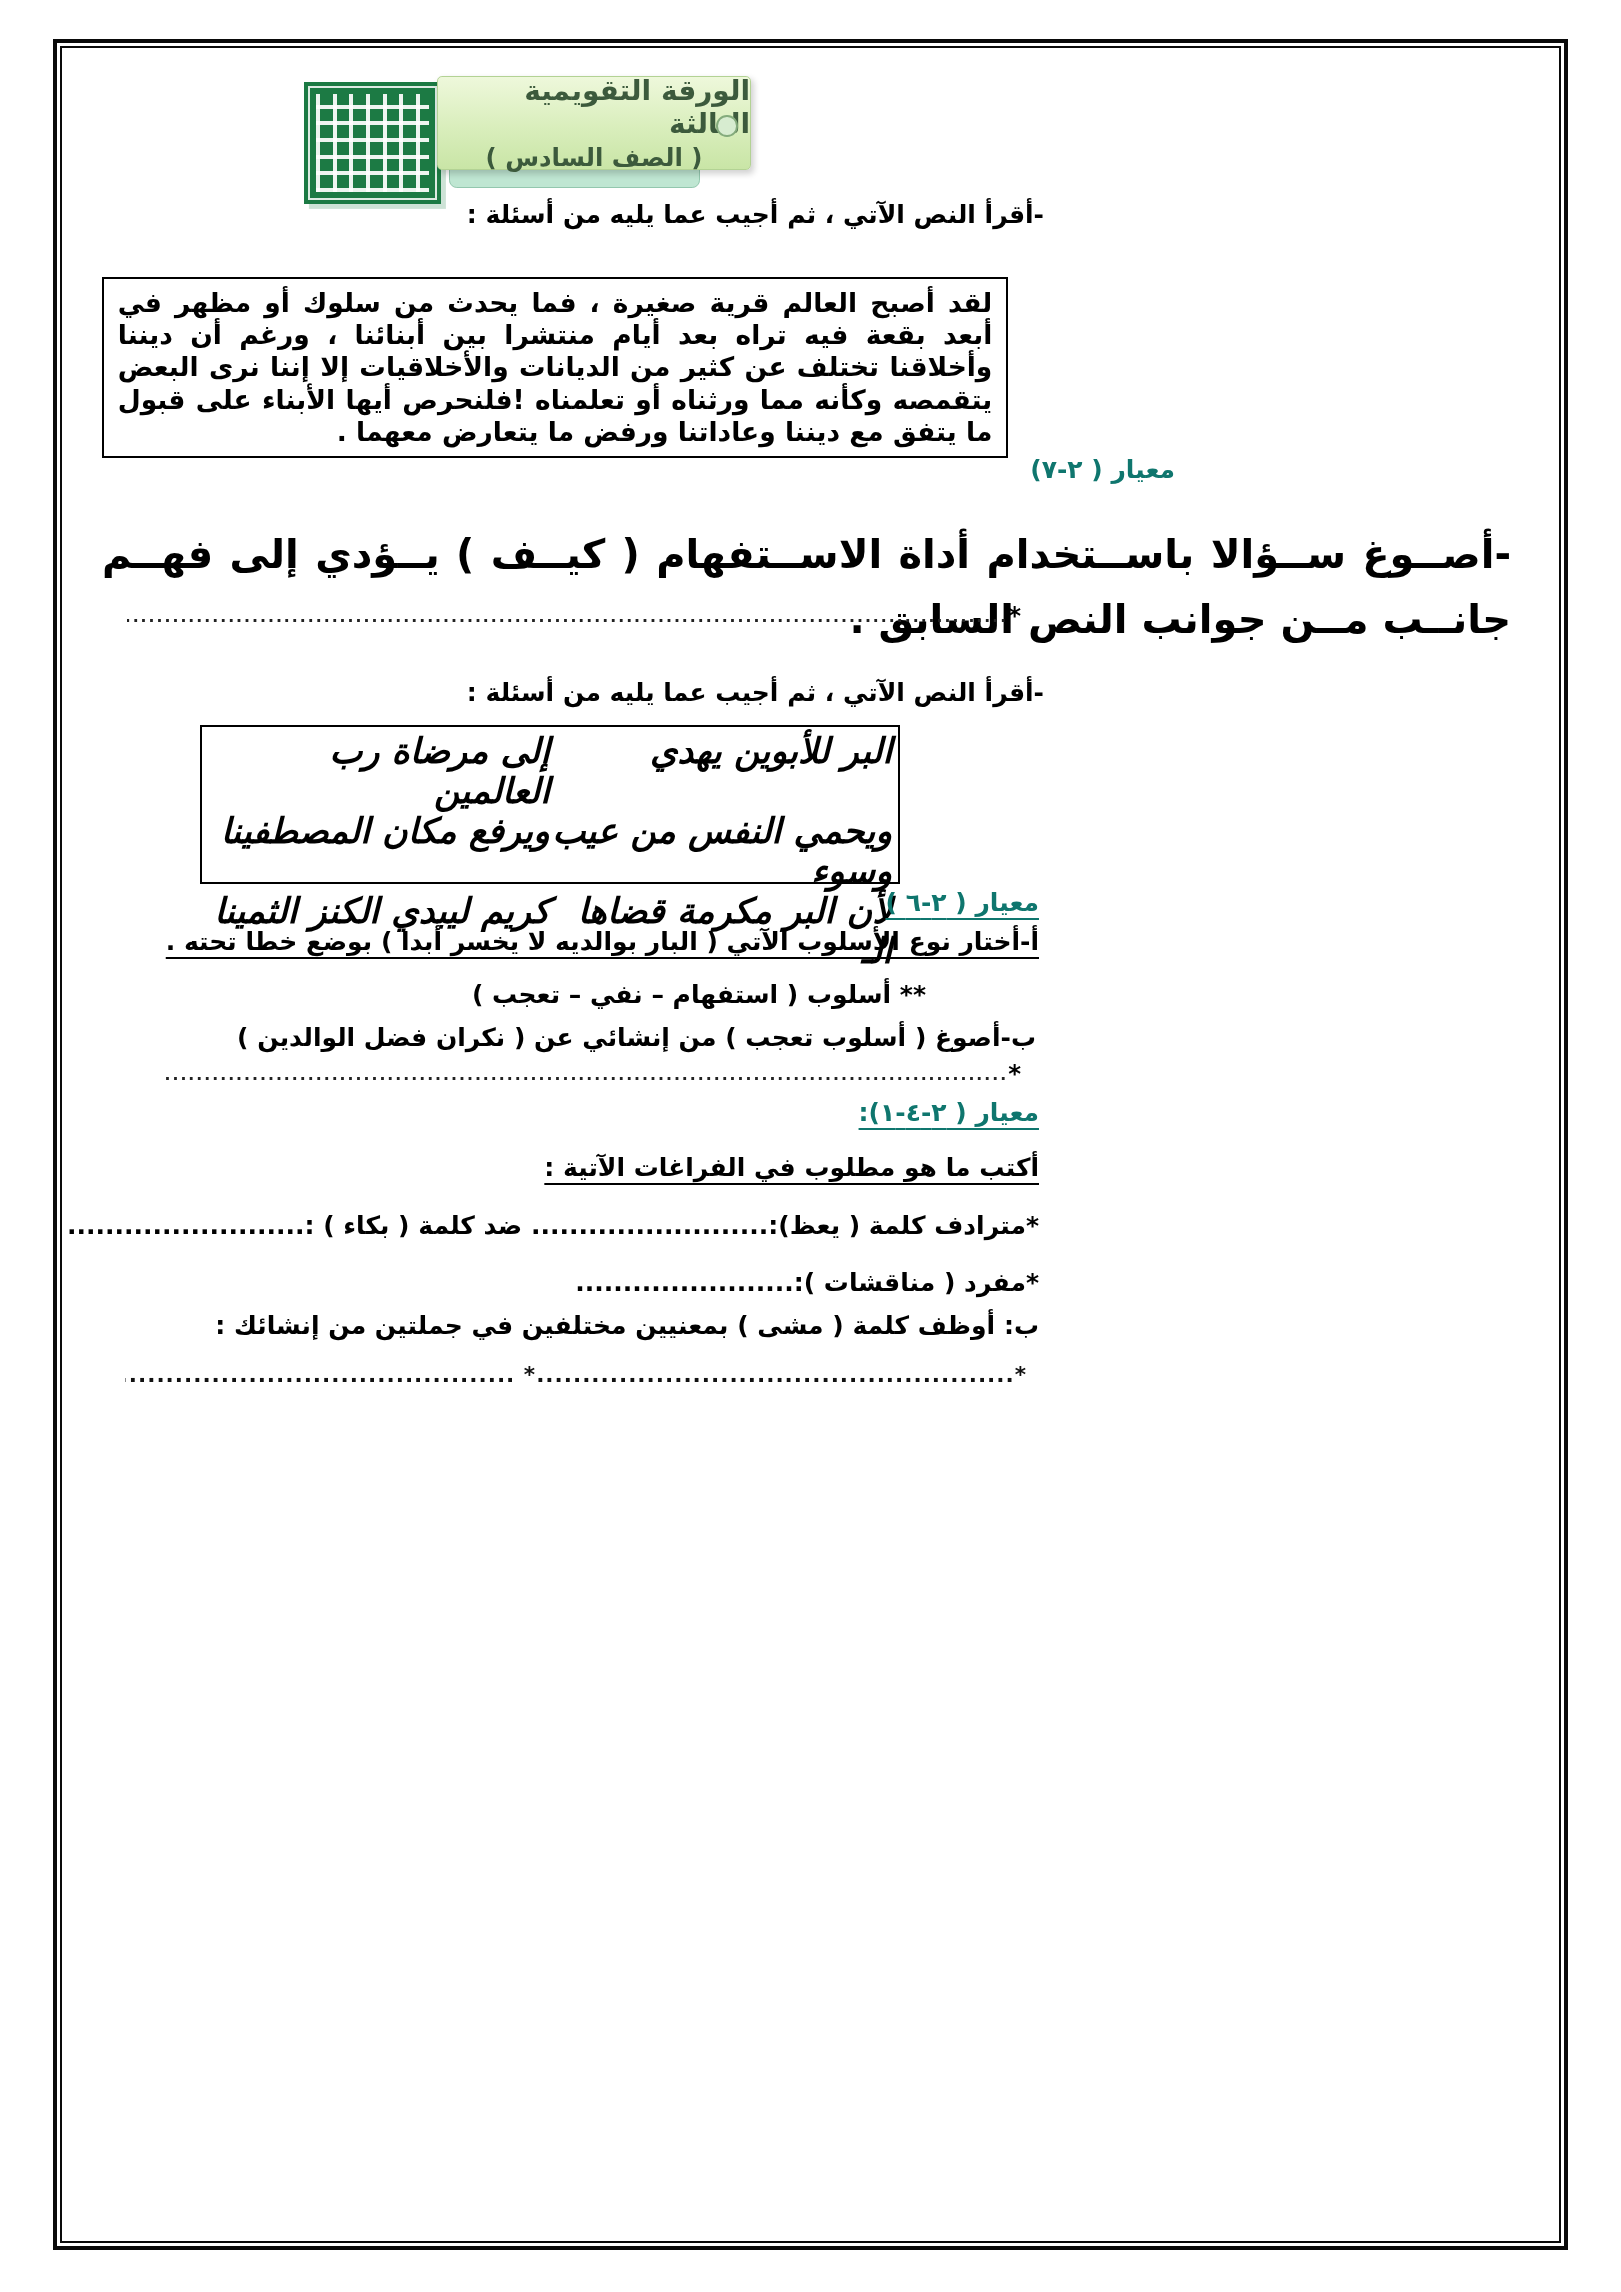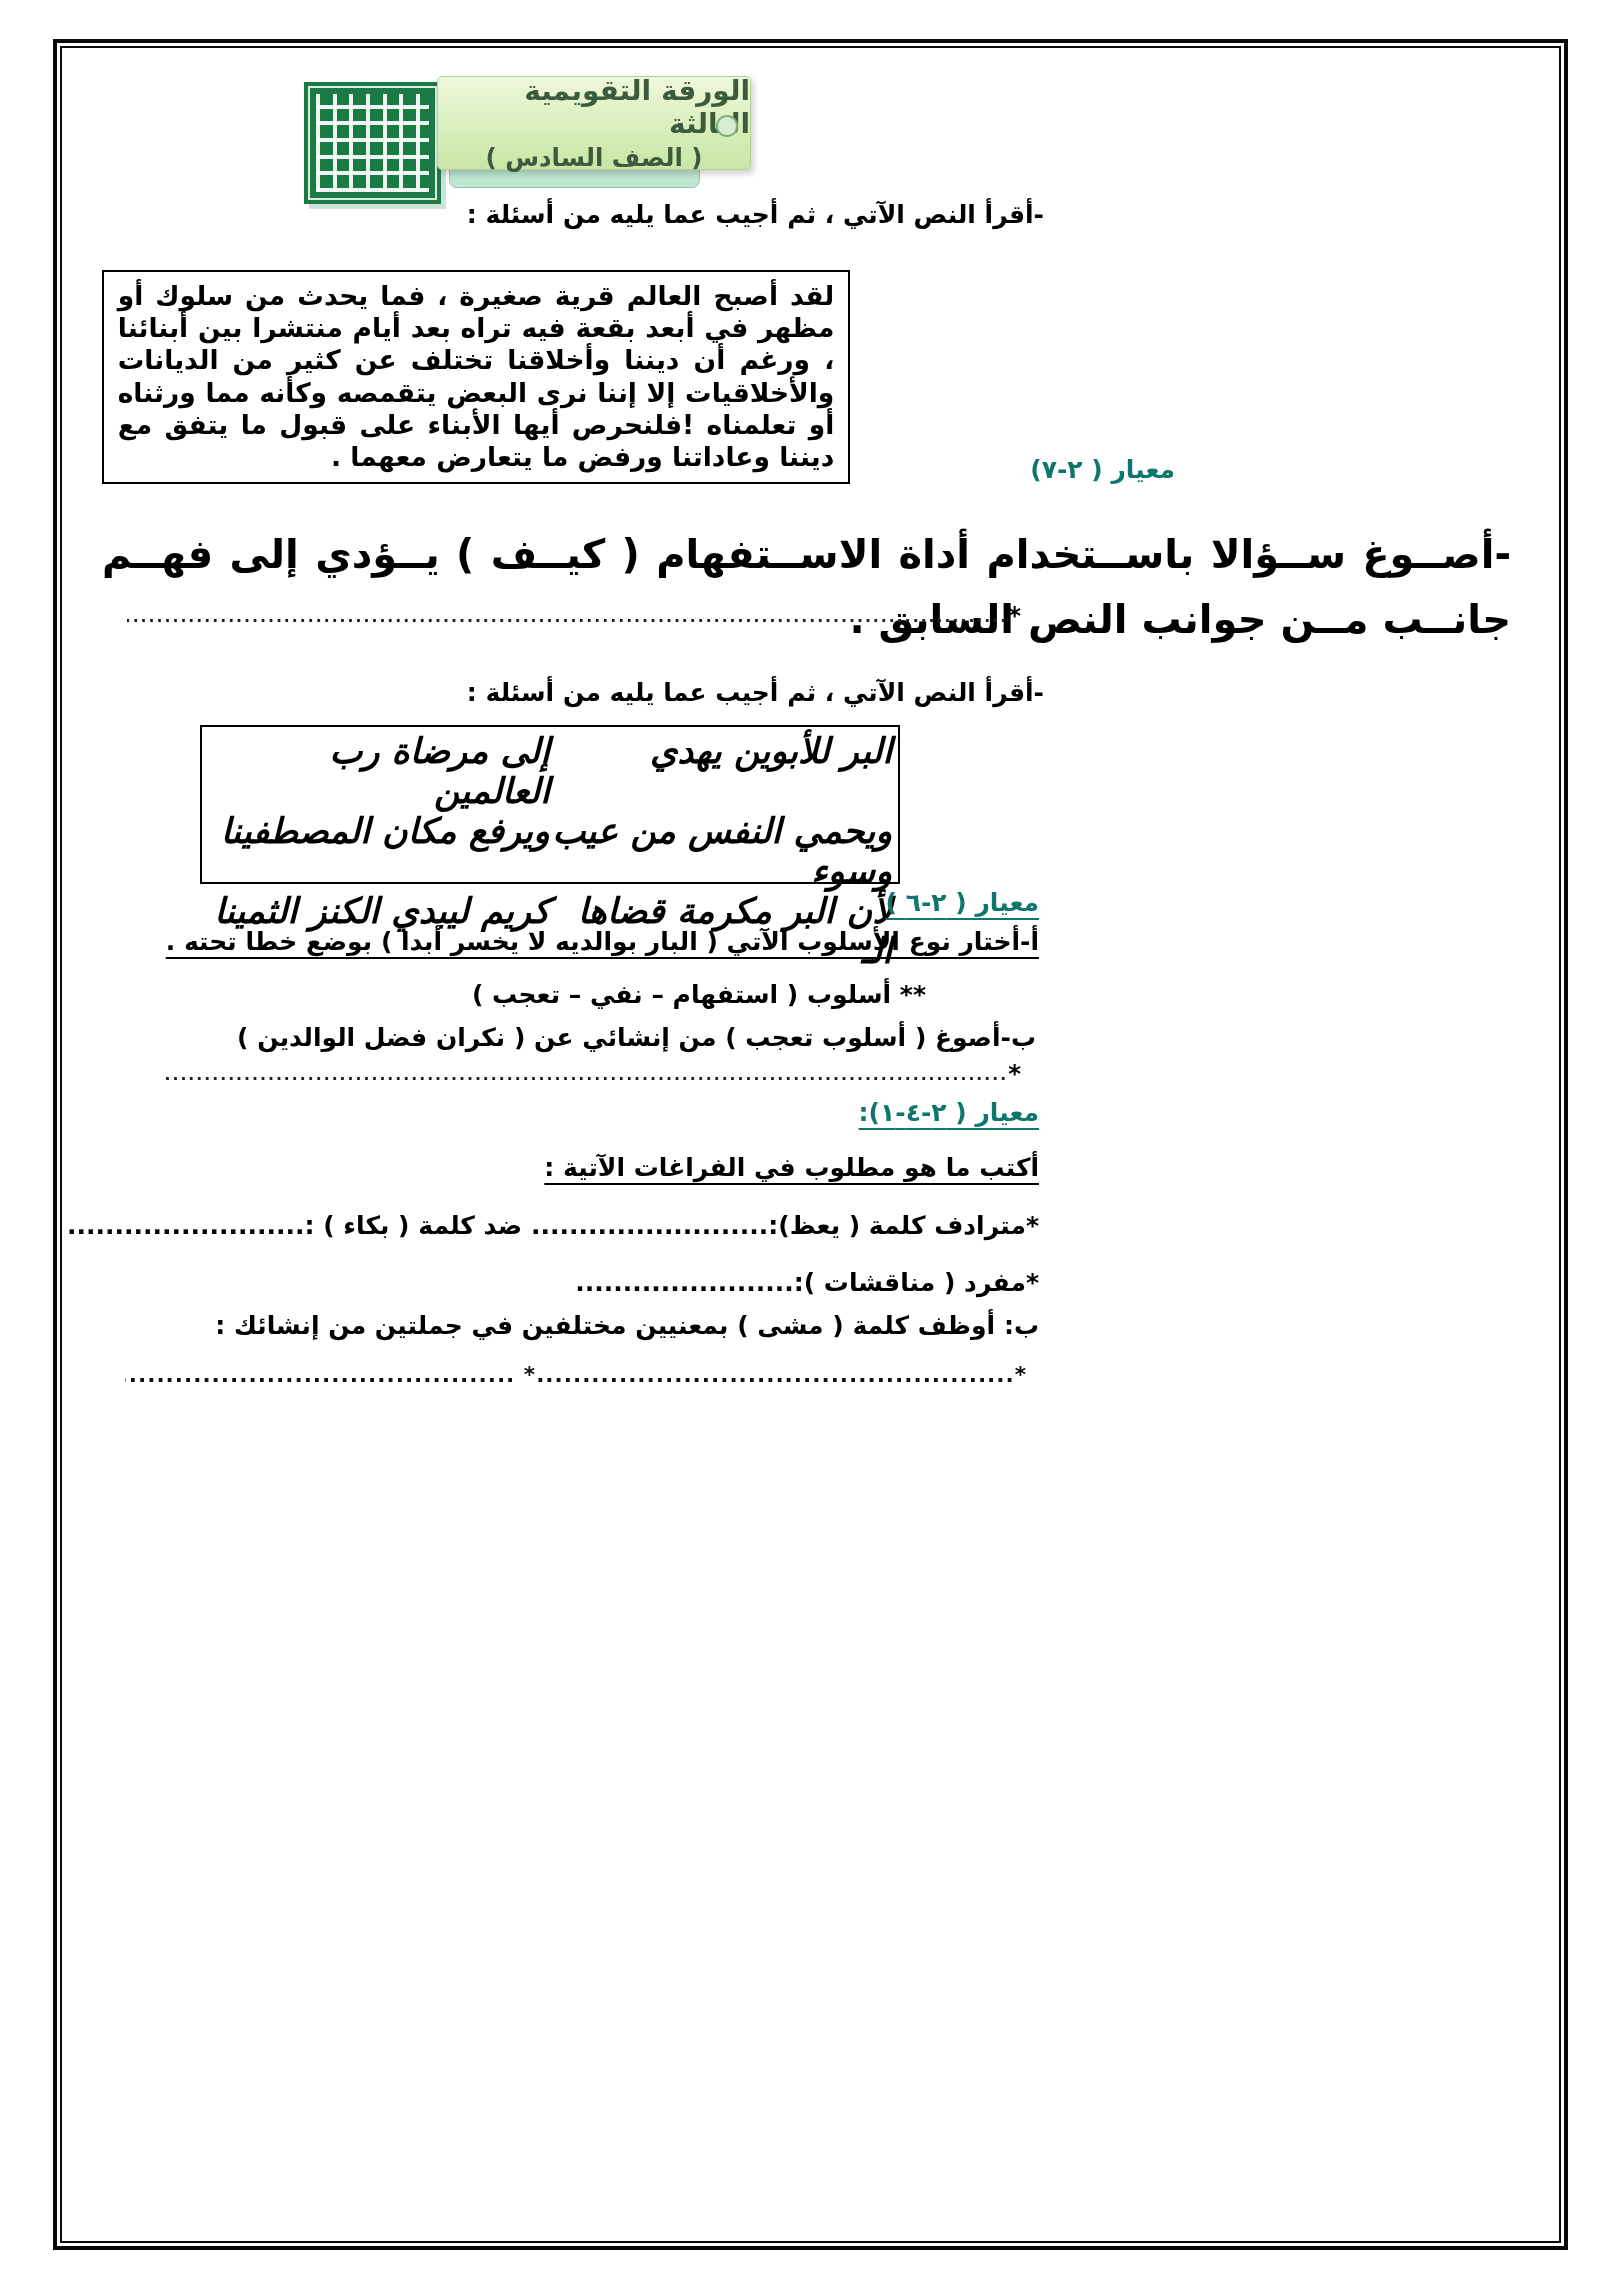--- a/index.html
+++ b/index.html
@@ -71,22 +71,22 @@
     background: #d7ecd0; border: 2px solid #84ab7c;
     box-sizing: border-box;
   }
 
   
   .txt  { font-size: 25px; }
   .red  { color: #0f766e; }
   .ul   { text-decoration: underline; text-decoration-thickness: 2px; text-underline-offset: 6.9px; }
 
   .passage-box {
-    position: absolute; left: 102px; top: 270px;
-    width: 748px; min-height: 167px;
+    position: absolute; left: 102px; top: 277px;
+    width: 906px; min-height: 167px;
     border: 2.9px solid #000; box-sizing: border-box;
     padding: 7.8px 13.7px;
     font-size: 26.5px; line-height: 1.22;
     text-align: justify; white-space: normal;
   }
   .question-just {
     position: absolute; left: 102px; right: 110px; top: 506px;
     font-size: 40px; line-height: 1.62;
     text-align: justify; white-space: normal; margin-top: 16px;
   }

